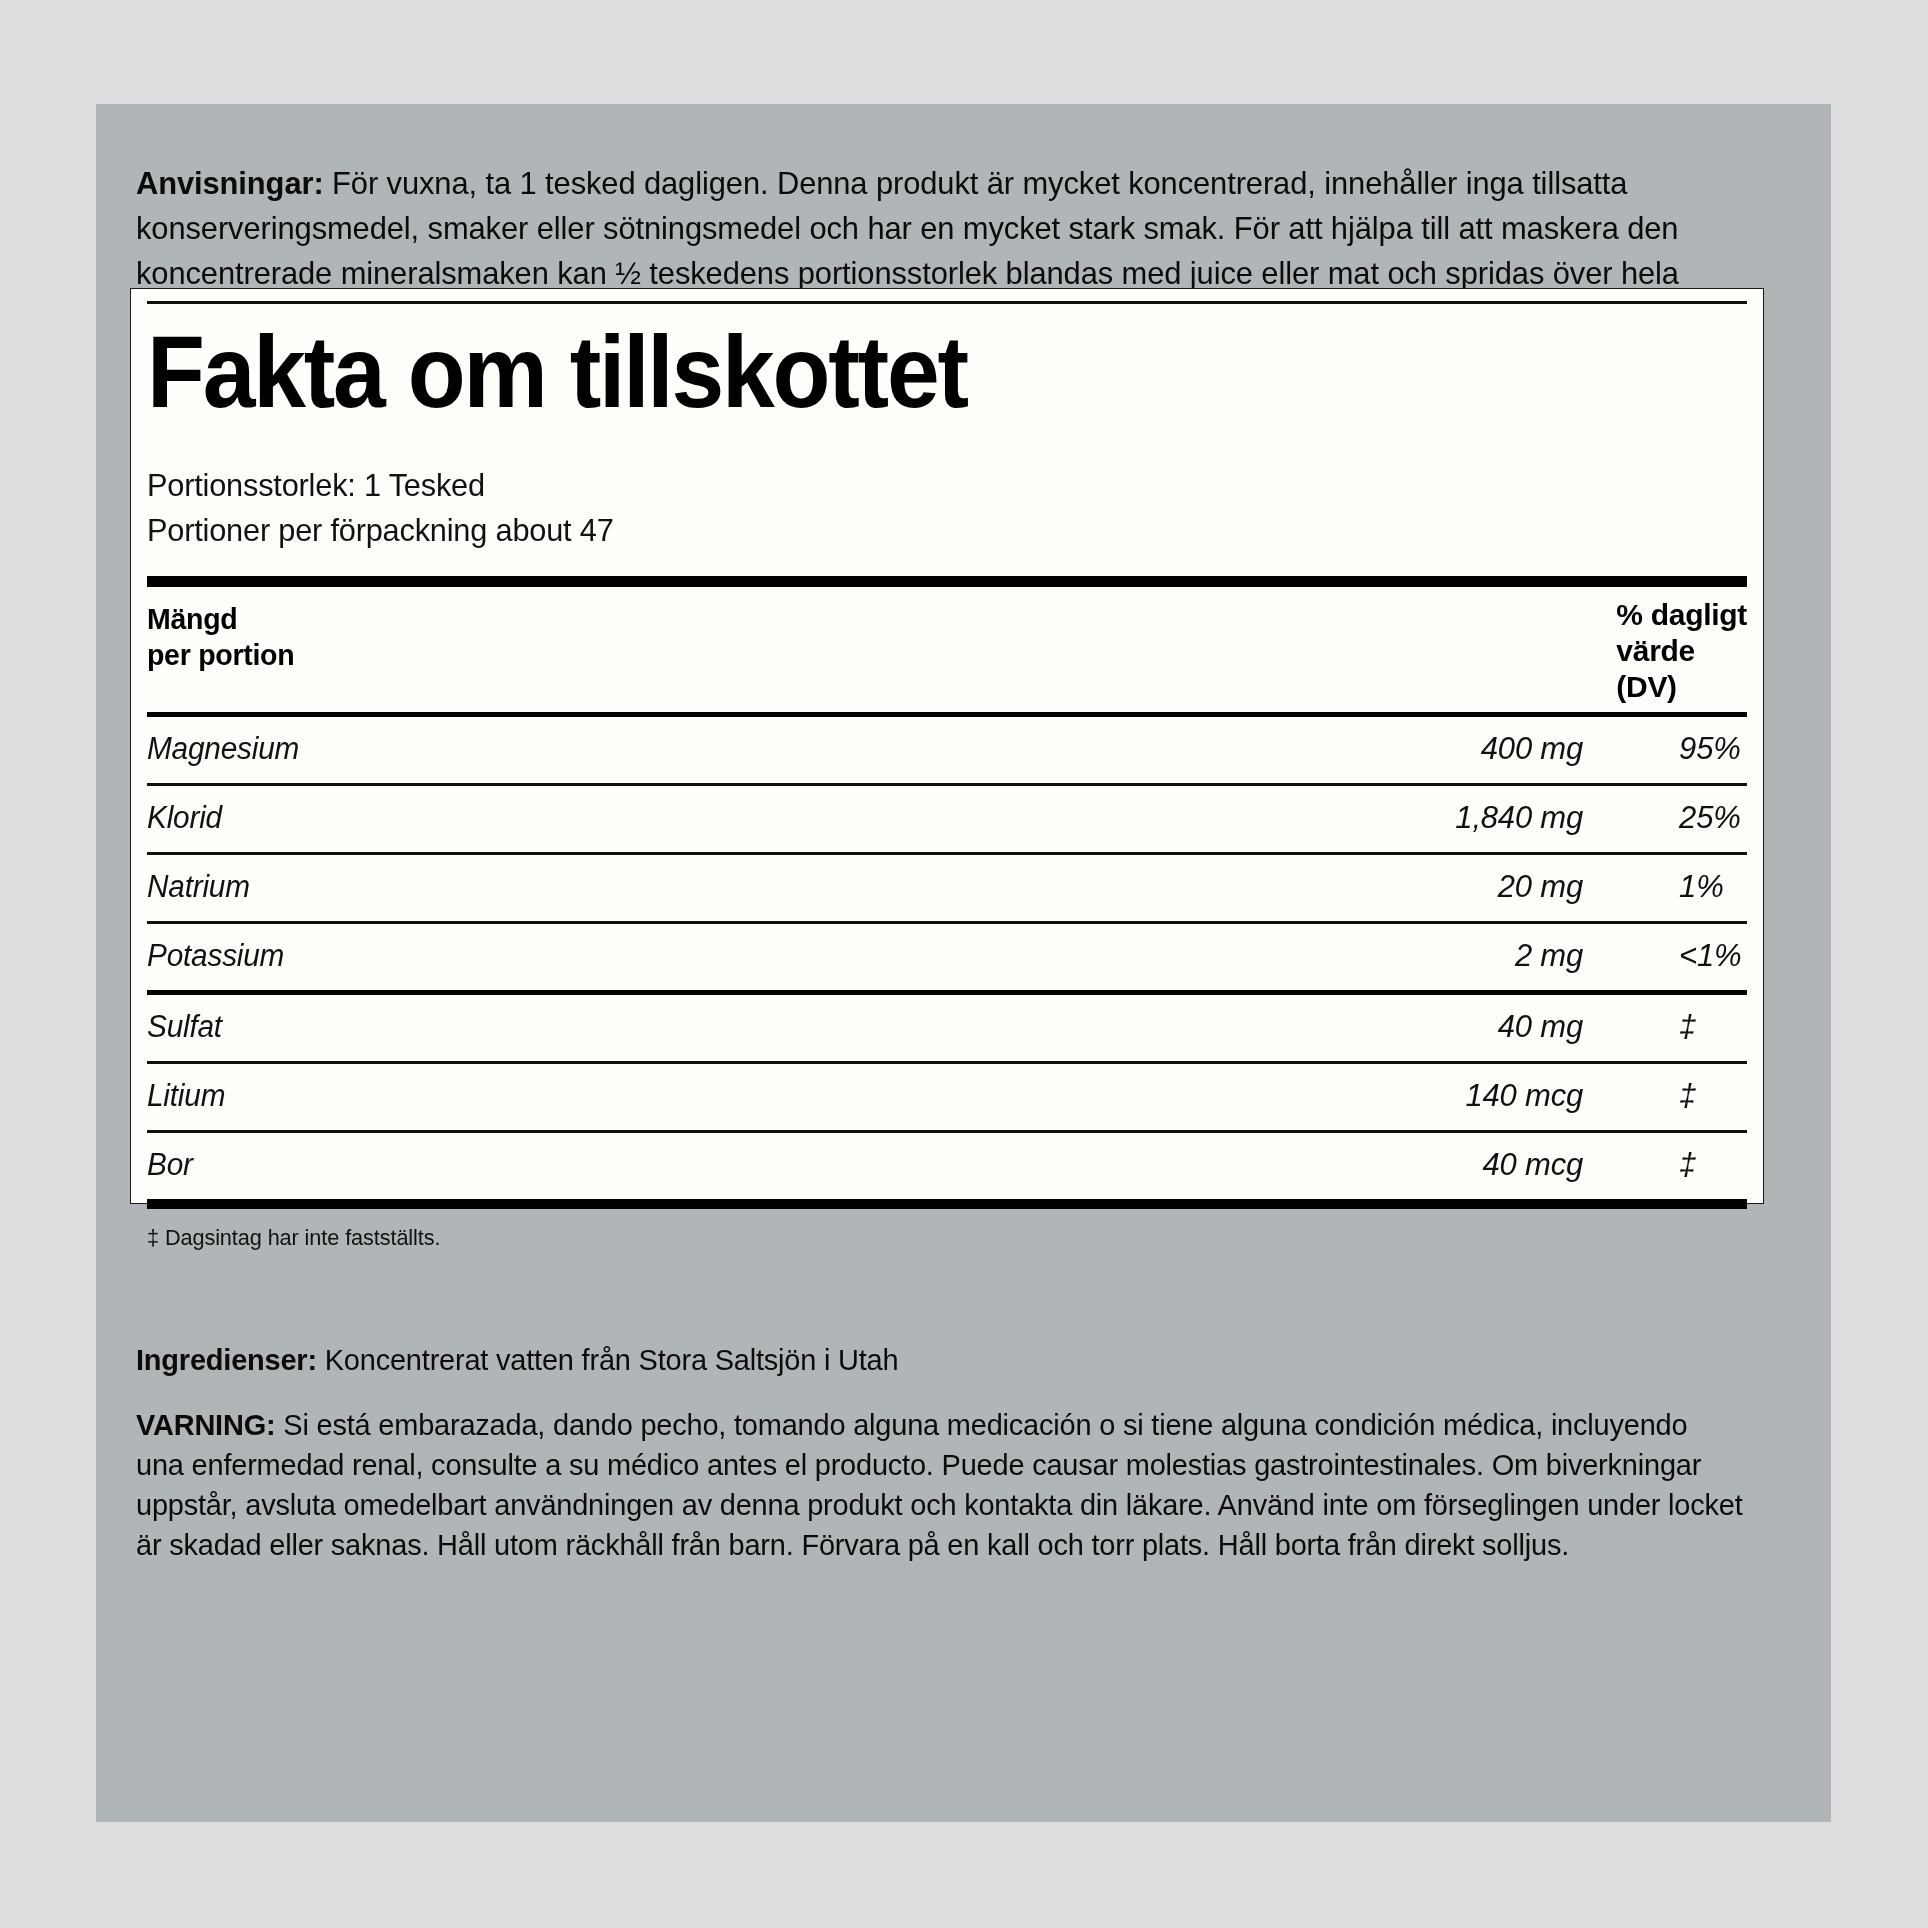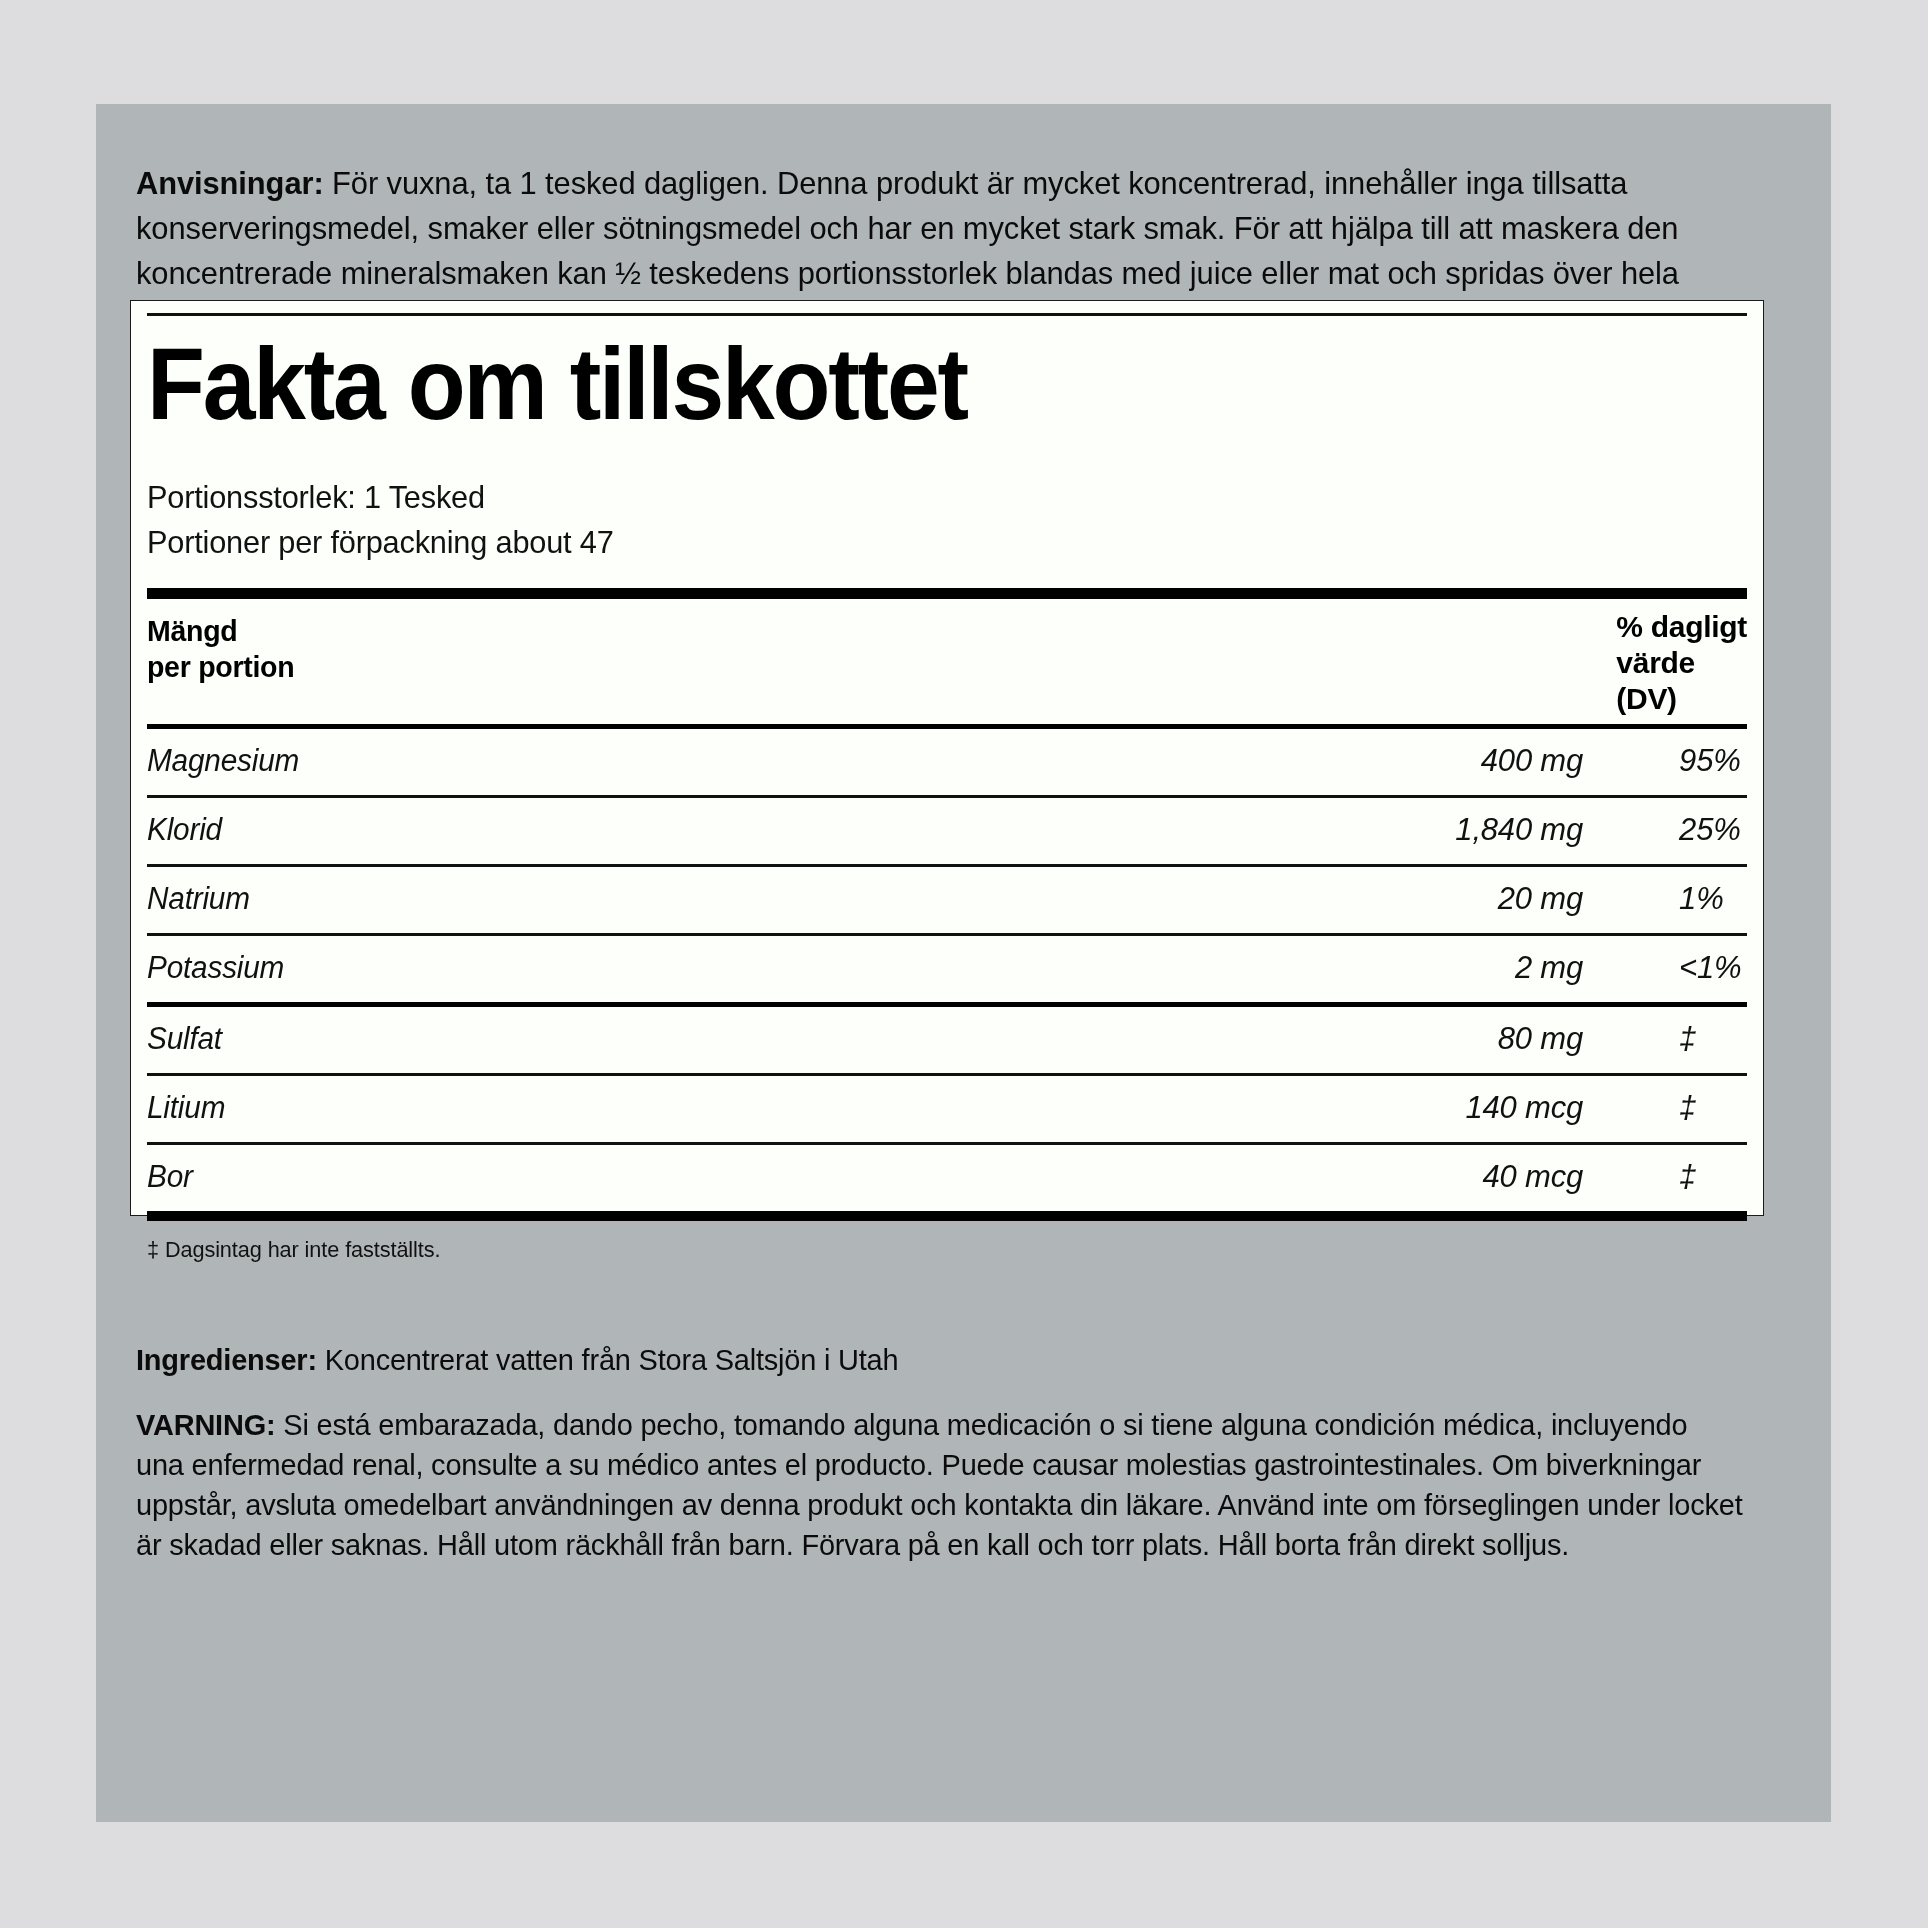--- a/index.html
+++ b/index.html
@@ -40,21 +40,21 @@
     transform-origin: left top;
   }
   #directions b {
     font-weight: bold;
   }
 
   
   #facts-box {
     position: absolute;
     left: 34px;
-    top: 196px;
+    top: 184px;
     width: 1634px;
     height: 916px;
     background: #fdfffb;
     border: 1.9px solid #1a1a1a;
     box-sizing: border-box;
   }
   #facts-inner {
     position: absolute;
     left: 16px;
     top: 12.2px;
@@ -265,21 +265,21 @@
 
       <div class="nutrient-row">
         <span class="n-name">Potassium</span>
         <span class="n-amount">2 mg</span>
         <span class="n-dv">&lt;1%</span>
       </div>
       <div class="rule-med"></div>
 
       <div class="nutrient-row">
         <span class="n-name">Sulfat</span>
-        <span class="n-amount">80 mg</span>
+        <span class="n-amount">40 mg</span>
         <span class="n-dv">‡</span>
       </div>
       <div class="rule-thin"></div>
 
       <div class="nutrient-row">
         <span class="n-name">Litium</span>
         <span class="n-amount">140 mcg</span>
         <span class="n-dv">‡</span>
       </div>
       <div class="rule-thin"></div>

